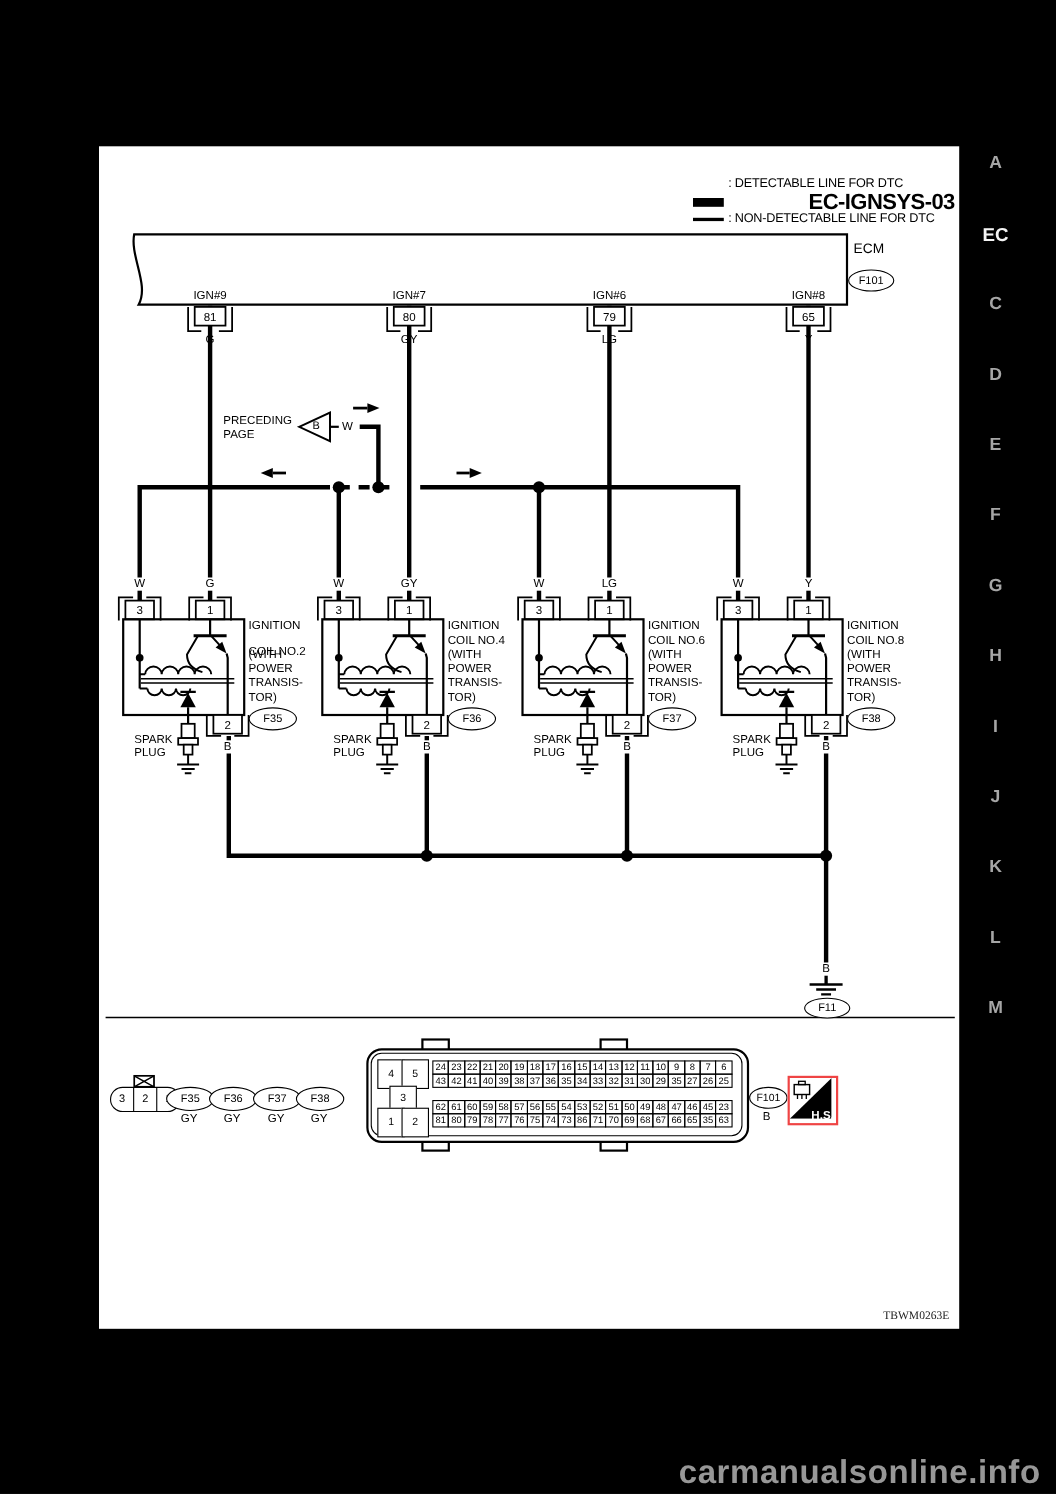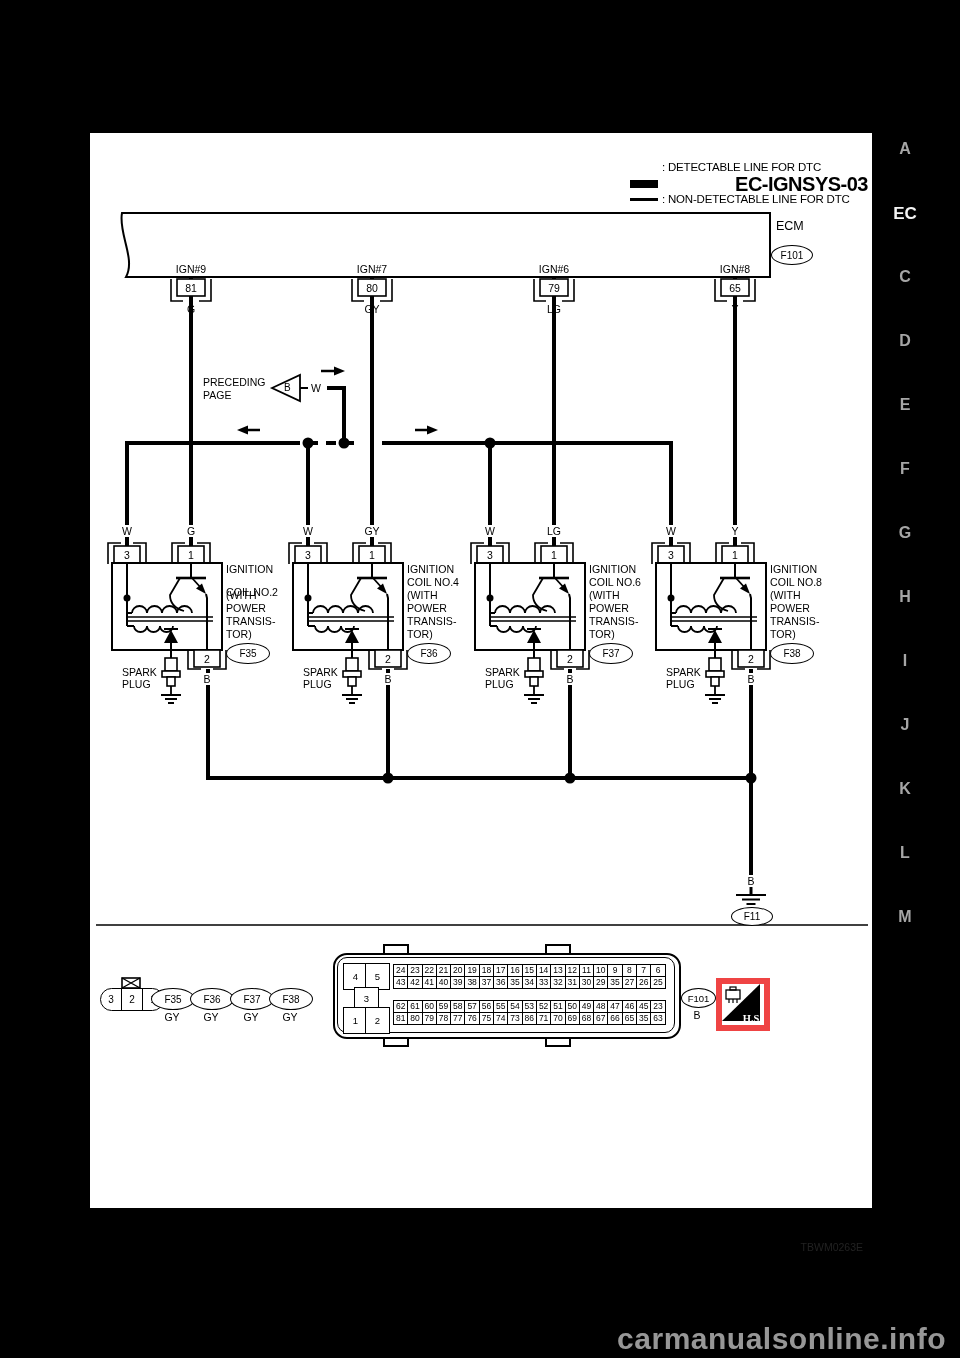--- a/index.html
+++ b/index.html
@@ -36,28 +36,28 @@
            border:1.2px solid #000;border-radius:10px;}
   .tab{position:absolute;width:22px;height:11px;border:2px solid #000;background:#fff;}
   .sbox{position:absolute;border:1.5px solid #000;text-align:center;font-size:9.5px;
         display:flex;align-items:center;justify-content:center;background:#fff;}
   .grid-block{position:absolute;width:275px;}
   .grow{position:relative;height:13px;display:flex;}
   .grow + .grow{margin-top:-1px;}
   .gcell{box-sizing:border-box;width:15.3px;height:13px;border:1px solid #000;
          font-size:8.5px;line-height:11px;text-align:center;}
   .gcell + .gcell{margin-left:-1px;}
-  .hs{position:absolute;left:626px;top:845px;width:42px;height:41px;border:6px solid #ef4444;background:#fff;font-family:Liberation Serif, serif;}
+  .hs{position:absolute;left:626px;top:845px;width:42px;height:41px;border:2px solid #ef4444;background:#fff;}
   .hs .hstxt{position:absolute;right:2px;bottom:1px;color:#fff;font-weight:bold;font-size:10.5px;}
   .marginletter{position:absolute;left:888px;width:34px;text-align:center;
                 color:#a6a6a6;font-weight:bold;font-size:16px;}
   .marginletter.active{color:#f4f4f4;font-size:17px;}
   .watermark{position:absolute;right:14px;bottom:2px;color:#979797;
              font-weight:bold;font-size:30px;letter-spacing:0.5px;}
-  .code{right:9px;top:1108px;font-size:10.5px;color:#222;}
+  .code{right:9px;top:1058px;font-size:10.5px;color:#222;font-family:Liberation Serif, serif;}
 </style>
 </head>
 <body>
 
 <div class="sheet" id="sheet">
 
   
   <svg width="782" height="1075" viewBox="0 0 782 1075">
 
     <path d="M32 80H680V144H36C46 126 28 100 32 80Z" fill="none" stroke="#000" stroke-width="2"></path>

